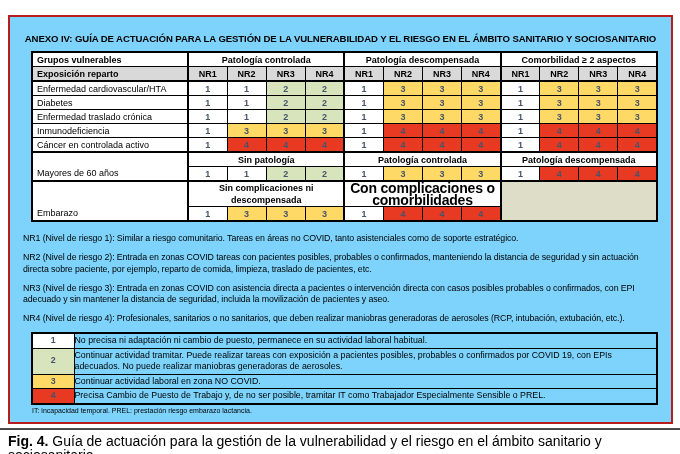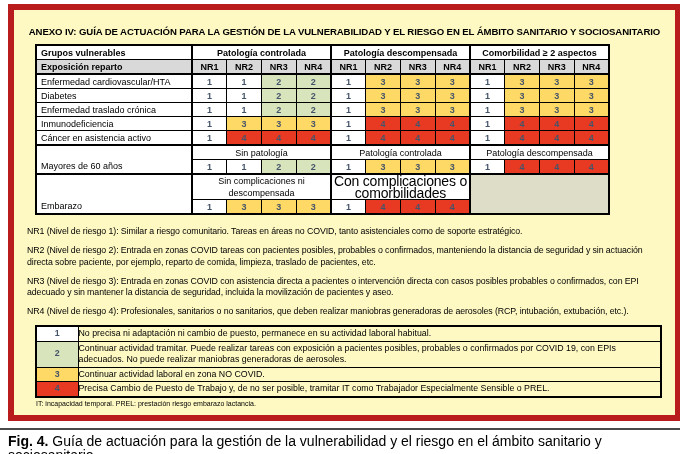--- a/index.html
+++ b/index.html
@@ -1,28 +1,28 @@
 <!DOCTYPE html>
 <html><head>
 <meta charset="utf-8">
 <style>
   html,body{margin:0;padding:0;background:#fff;}
   body{width:680px;height:454px;overflow:hidden;font-family:"Liberation Sans",sans-serif;color:#000;}
-  .figure-panel{position:absolute;left:8px;top:4px;width:661px;height:405px;border:6px solid #b91c1c;background:#fef9c3;overflow:hidden;}
+  .figure-panel{position:absolute;left:8px;top:15px;width:661px;height:405px;border:2px solid #b91c1c;background:#7dd3fc;overflow:hidden;}
   .fig-title{margin:16px 10px 0 10px;text-align:center;font-size:9.6px;font-weight:bold;letter-spacing:-0.1px;}
 
-  table.matrix{table-layout:fixed;width:575px;margin:7px 0 8px 21px;border-collapse:collapse;border:2px solid #000;font-size:9px;}
+  table.matrix{table-layout:fixed;width:627px;margin:7px 0 8px 21px;border-collapse:collapse;border:2px solid #000;font-size:9px;}
   table.matrix th,table.matrix td{border:1px solid #000;padding:0;height:13px;line-height:12px;overflow:hidden;}
   table.matrix tr.thick th,table.matrix tr.thick td{border-top:2px solid #000;}
   table.matrix .gs{border-left:2px solid #000;}
   .corner,.rowlabel{text-align:left;padding-left:4px !important;}
   .corner{font-weight:bold;background:#fff;}
   .hdr2{background:#d9d9d9;font-weight:bold;}
   .grp{font-weight:bold;text-align:center;background:#fff;}
-  .sub{font-weight:normal;text-align:center;background:#fff;line-height:11.5px;}
+  .sub{font-weight:bold;text-align:center;background:#fff;line-height:11.5px;}
   .sub-small{font-size:14px;letter-spacing:-0.2px;}
   .rowlabel{font-weight:normal;background:#fff;}
   .vbot{vertical-align:bottom;padding-bottom:1px !important;}
   td.num{text-align:center;font-weight:bold;color:#44546a;}
   [data-c="w"]{background:#ffffff;}
   [data-c="g"]{background:#d8e4bc;}
   [data-c="y"]{background:#ffd965;}
   [data-c="r"]{background:#e83a22;}
   td.beige{background:#deddc8;}
 
@@ -142,21 +142,21 @@
         <td class="num gs" data-c="w">1</td>
         <td class="num" data-c="r">4</td>
         <td class="num" data-c="r">4</td>
         <td class="num" data-c="r">4</td>
         <td class="num gs" data-c="w">1</td>
         <td class="num" data-c="r">4</td>
         <td class="num" data-c="r">4</td>
         <td class="num" data-c="r">4</td>
       </tr>
       <tr>
-        <td class="rowlabel">Cáncer en asistencia activo</td>
+        <td class="rowlabel">Cáncer en controlada activo</td>
         <td class="num gs" data-c="w">1</td>
         <td class="num" data-c="r">4</td>
         <td class="num" data-c="r">4</td>
         <td class="num" data-c="r">4</td>
         <td class="num gs" data-c="w">1</td>
         <td class="num" data-c="r">4</td>
         <td class="num" data-c="r">4</td>
         <td class="num" data-c="r">4</td>
         <td class="num gs" data-c="w">1</td>
         <td class="num" data-c="r">4</td>

